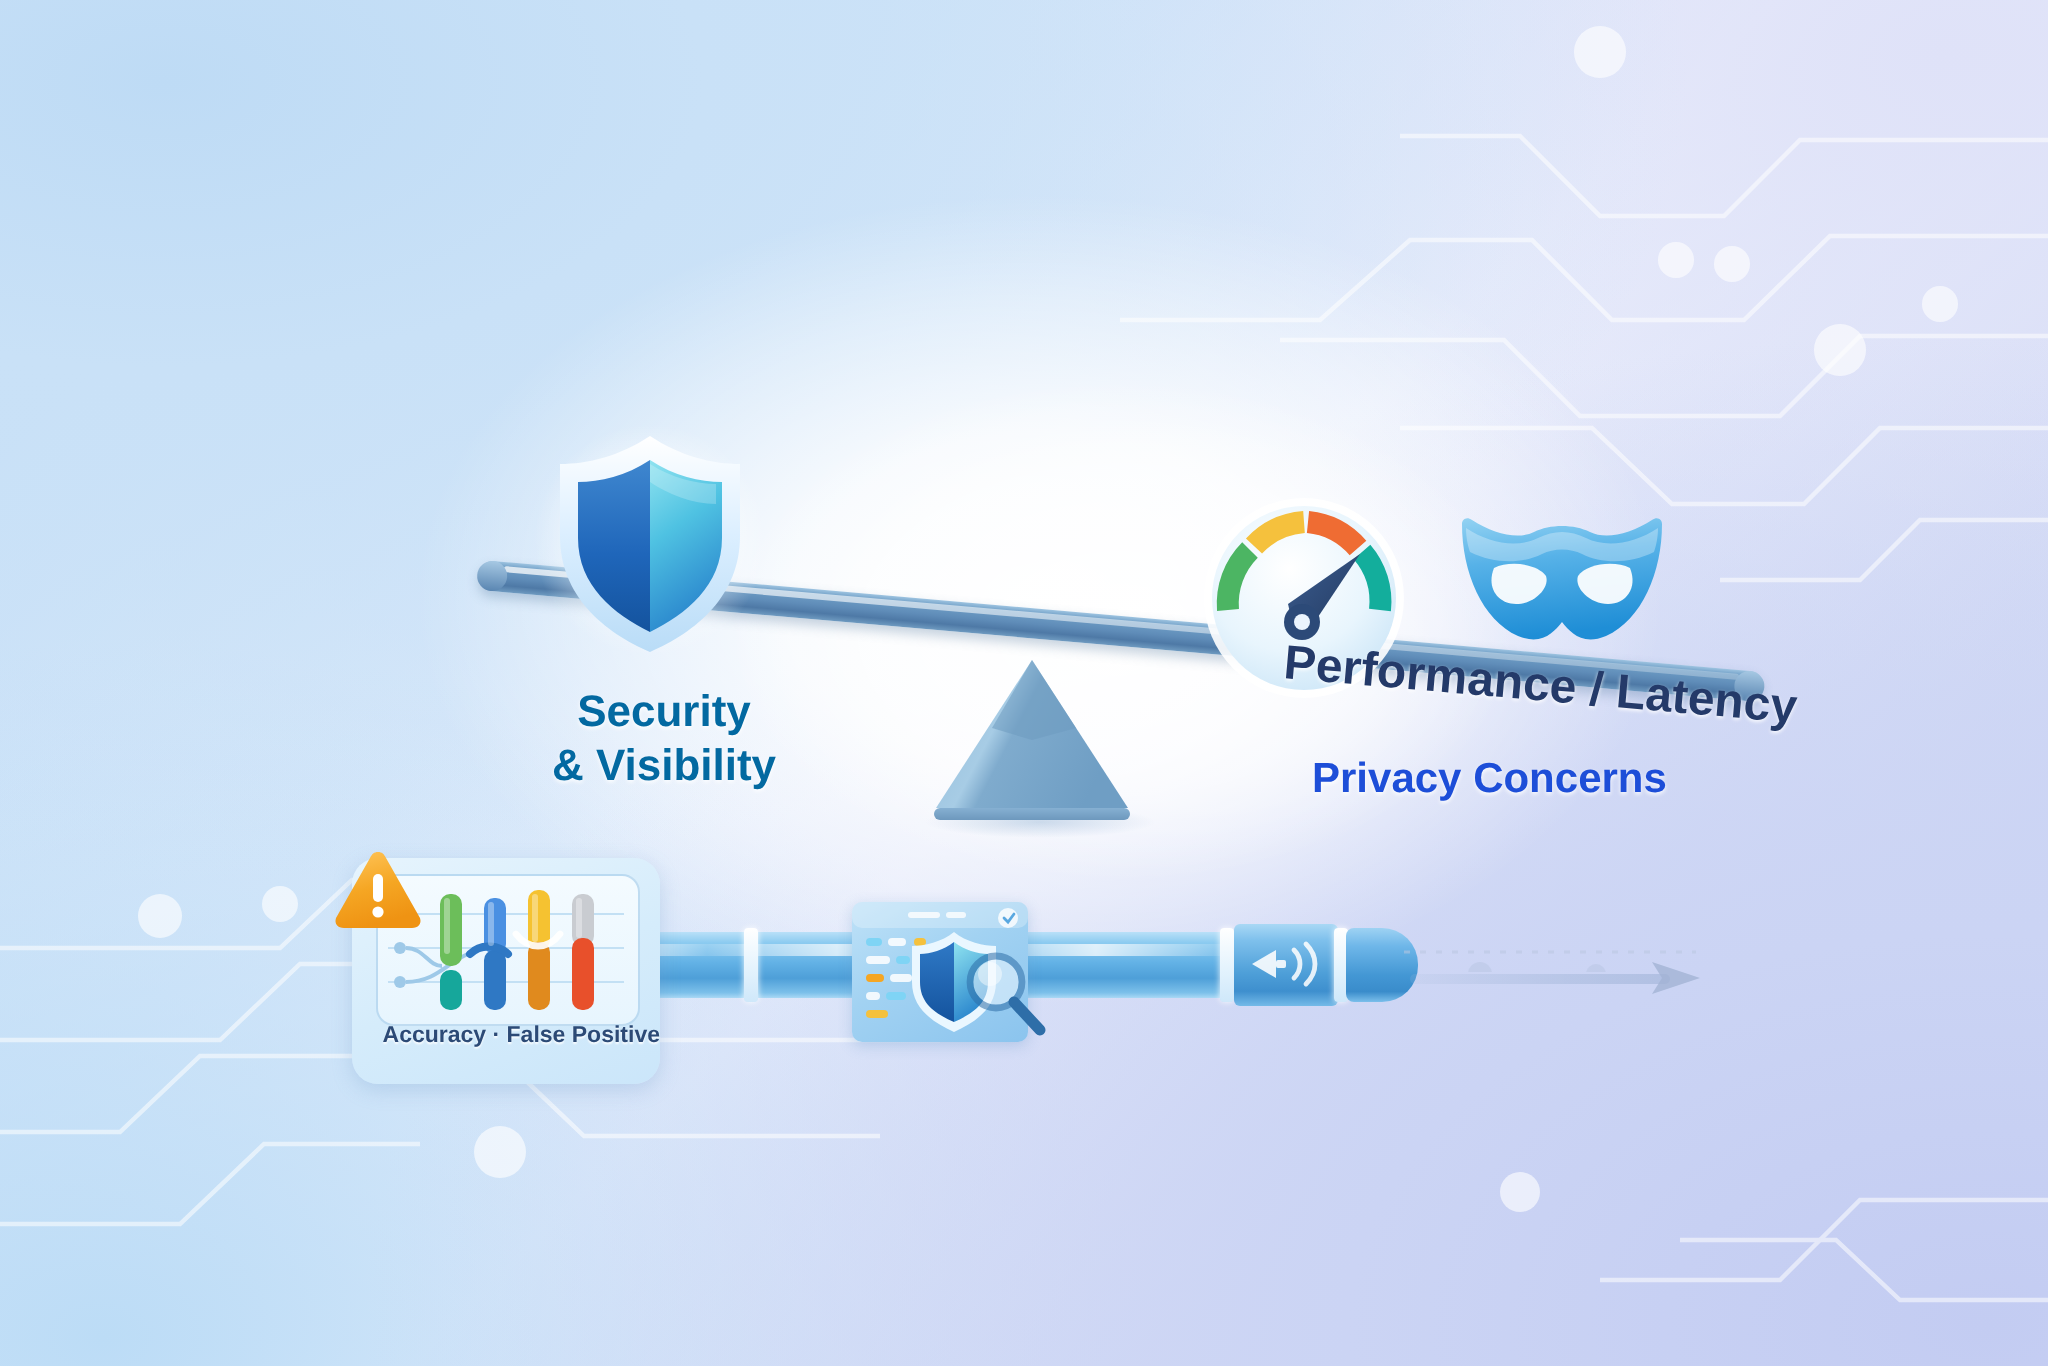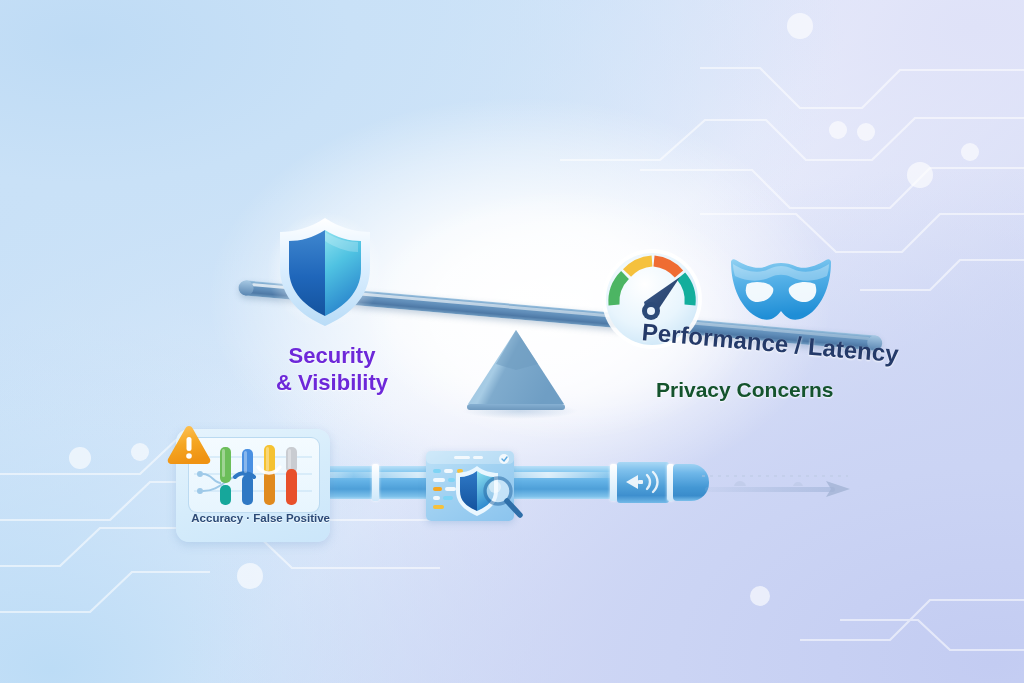--- a/index.html
+++ b/index.html
@@ -69,25 +69,25 @@
 
   
   .shield-ico{position:absolute;left:266px;top:212px;width:118px;height:120px;}
   .gauge-ico{position:absolute;left:600px;top:247px;width:104px;height:104px;}
   .mask-ico{position:absolute;left:727px;top:256px;width:108px;height:68px;}
 
   
   .lbl{position:absolute;font-weight:700;white-space:pre;}
   .lbl-security{
     left:262px;top:342px;width:140px;text-align:center;
-    font-size:22px;line-height:27px;color:#6d28d9;
+    font-size:22px;line-height:27px;color:#0369a1;
     text-shadow:0 1px 2px rgba(255,255,255,.95);
   }
   .lbl-privacy{
-    left:656px;top:378px;font-size:21px;color:#14532d;
+    left:656px;top:378px;font-size:21px;color:#1d4ed8;
     text-shadow:0 1px 2px rgba(255,255,255,.95);
   }
   .lbl-perf{
     left:642px;top:318px;font-size:24px;color:#243a69;
     transform:rotate(5.0deg);transform-origin:0 50%;
     text-shadow:0 1px 2px rgba(255,255,255,.85);
   }
 
   
   .pipe-row{position:absolute;left:0;top:0;width:1024px;height:683px;}

